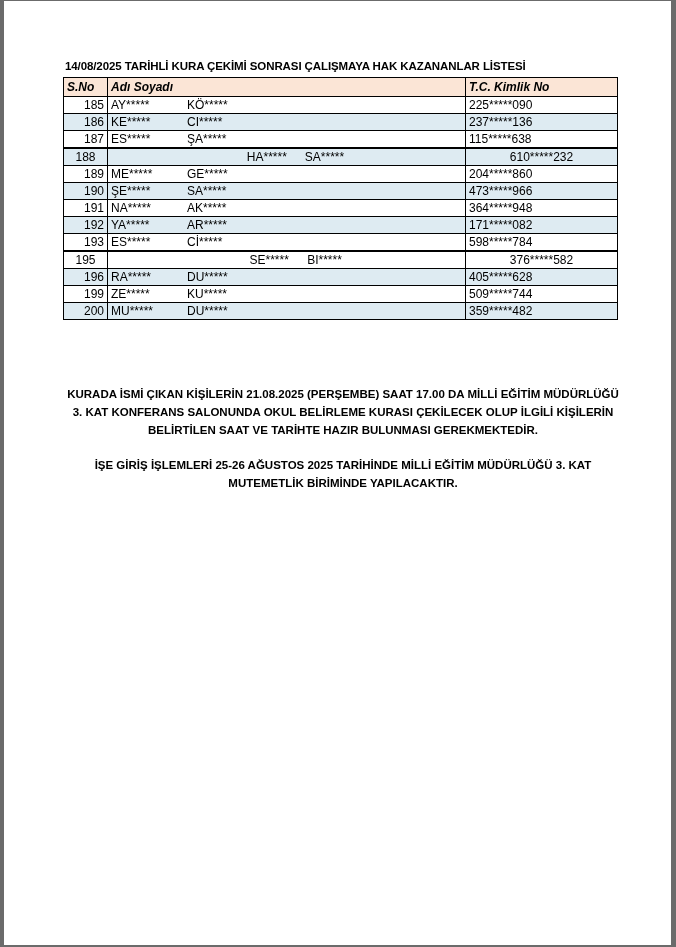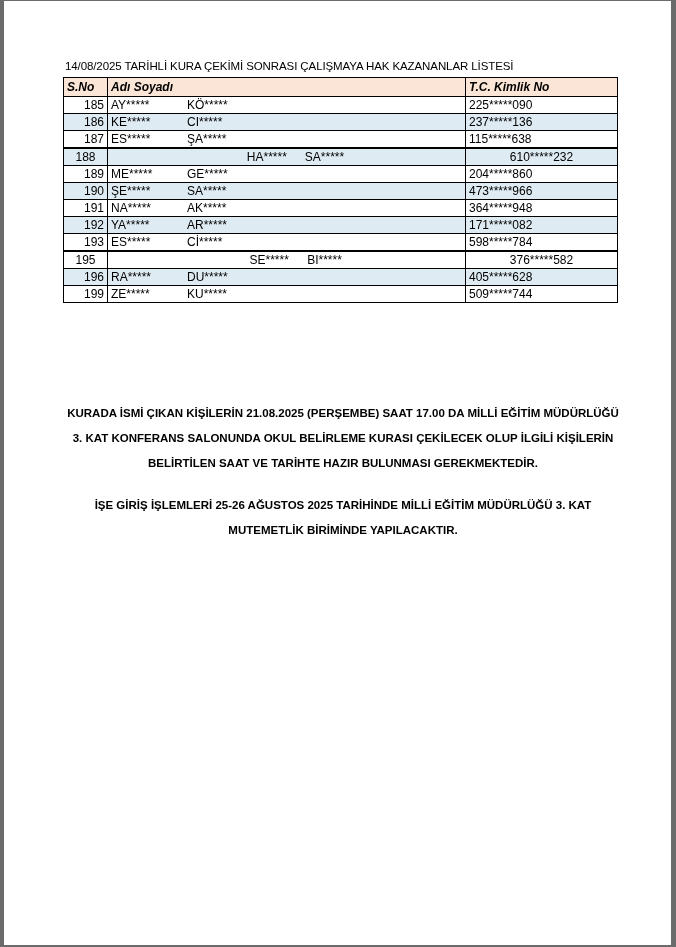--- a/index.html
+++ b/index.html
@@ -9,21 +9,21 @@
     font-family: "Liberation Sans", sans-serif;
     position: relative;
     overflow: hidden;
   }
   .page {
     position:absolute; left:4px; top:1px; width:667px; height:944px;
     background: var(--page-bg, #ffffff);
   }
   .doc-title {
     position:absolute; left:61px; top:59px;
-    font-size:11.5px; font-weight:normal; color:#000;
+    font-size:11.5px; font-weight:bold; color:#000;
     white-space:nowrap; letter-spacing:-0.1px;
   }
   table.winners {
     position:absolute; left:59px; top:76px;
     width:554px; border-collapse:collapse; table-layout:fixed;
     font-size:12px; color:#000;
     border:1.5px solid #000;
   }
   table.winners th, table.winners td {
     border:1px solid #000;
@@ -36,23 +36,23 @@
   }
   table.winners td { height:16px; font-weight:normal; }
   col.c-no  { width:44px; }
   col.c-name{ width:358px; }
   col.c-tc  { width:152px; }
   td.no { text-align:right; padding-right:3px; }
   td.name .fn { display:inline-block; width:76px; }
   tr.alt  { background: var(--alt-bg, #DEEBF2); }
   tr.thick td { border-top-width:2.5px;text-align:center; }
   .notices {
-    position:absolute; left:61px; top:400px; width:556px;
+    position:absolute; left:61px; top:384px; width:556px;
     text-align:center; font-weight:bold; font-size:11.5px;
-    line-height:25px; color:#000;
+    line-height:18px; color:#000;
   }
   .notices p { margin:0; }
   .notices p + p { margin-top:17px; }
 </style>
 </head>
 <body style="--frame-bg: #6b6b6b; --page-bg: #ffffff; --header-bg: #FBE5D6; --alt-bg: #DEEBF2;">
 
 <div class="page">
 
   <div class="doc-title">14/08/2025 TARİHLİ KURA ÇEKİMİ SONRASI ÇALIŞMAYA HAK KAZANANLAR LİSTESİ</div>
@@ -124,20 +124,25 @@
         <tr class="alt">
     <td class="no">196</td>
     <td class="name"><span class="fn">RA*****</span><span class="ln">DU*****</span></td>
     <td class="tc">405*****628</td>
   </tr>
         <tr>
     <td class="no">199</td>
     <td class="name"><span class="fn">ZE*****</span><span class="ln">KU*****</span></td>
     <td class="tc">509*****744</td>
   </tr>
+        <tr class="alt">
+    <td class="no">200</td>
+    <td class="name"><span class="fn">MU*****</span><span class="ln">DU*****</span></td>
+    <td class="tc">359*****482</td>
+  </tr>
       </tbody>
   </table>
 
   <div class="notices">
     <p>KURADA İSMİ ÇIKAN KİŞİLERİN 21.08.2025 (PERŞEMBE) SAAT 17.00 DA MİLLİ EĞİTİM MÜDÜRLÜĞÜ 3. KAT KONFERANS SALONUNDA OKUL BELİRLEME KURASI ÇEKİLECEK OLUP İLGİLİ KİŞİLERİN BELİRTİLEN SAAT VE TARİHTE HAZIR BULUNMASI GEREKMEKTEDİR.</p>
     <p>İŞE GİRİŞ İŞLEMLERİ 25-26 AĞUSTOS 2025 TARİHİNDE MİLLİ EĞİTİM MÜDÜRLÜĞÜ 3. KAT MUTEMETLİK BİRİMİNDE YAPILACAKTIR.</p>
   </div>
 
 </div>
 

